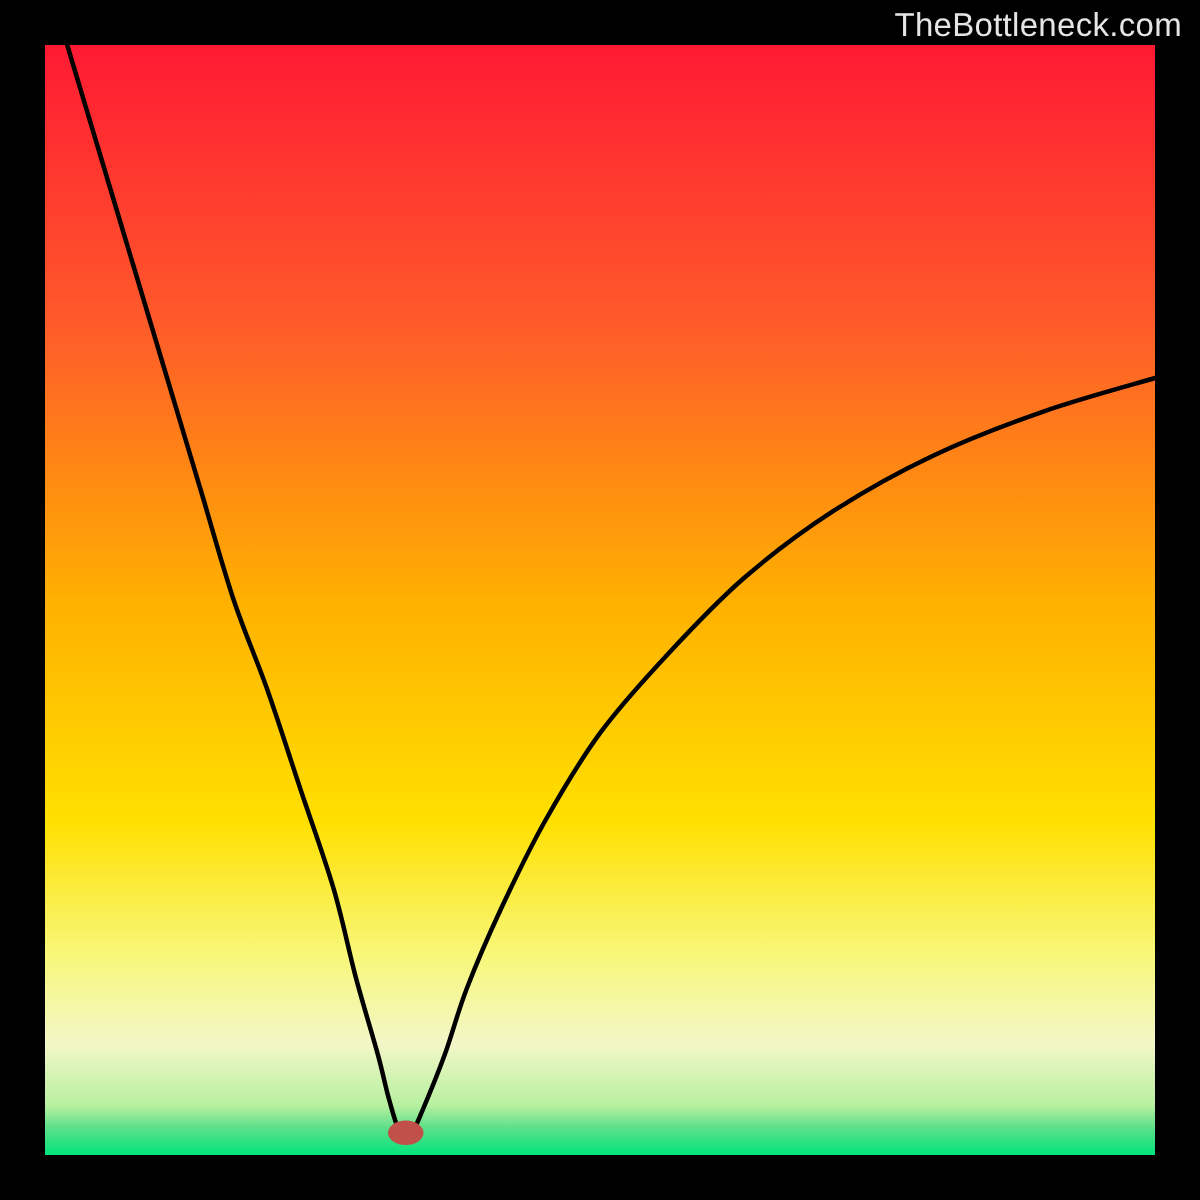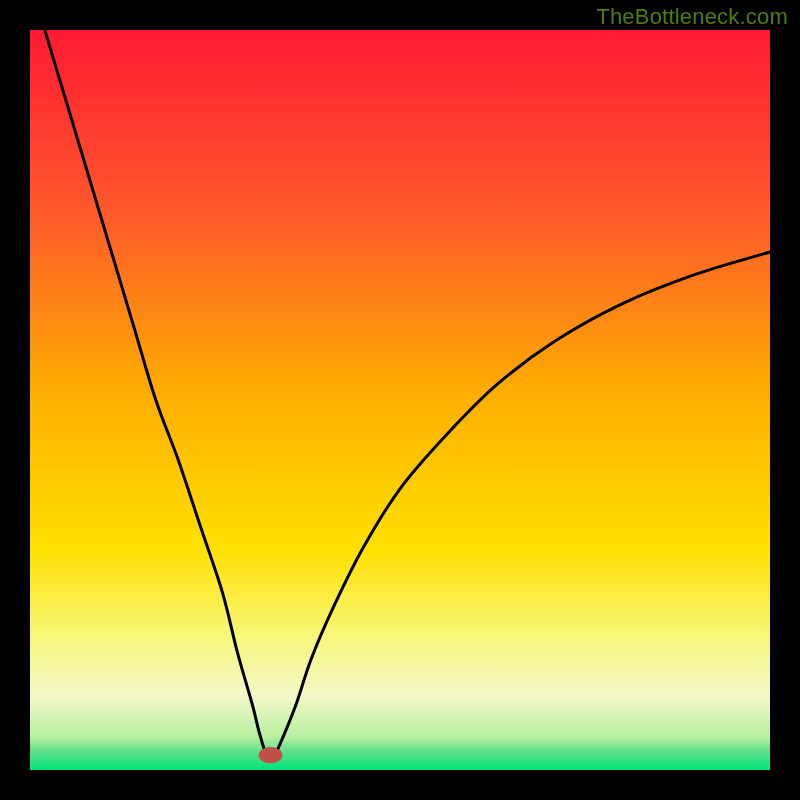--- a/index.html
+++ b/index.html
@@ -13,21 +13,21 @@
   .frame {
     position: relative;
     width: 800px;
     height: 800px;
     background: #000;
   }
   .watermark {
     position: absolute;
     top: 4px;
     right: 12px;
-    color: #4d7c0f;
+    color: #e5e5e5;
     font-family: Arial, Helvetica, sans-serif;
     font-size: 22px;
     letter-spacing: 0.2px;
     user-select: none;
   }
   svg {
     position: absolute;
     top: 0;
     left: 0;
   }

